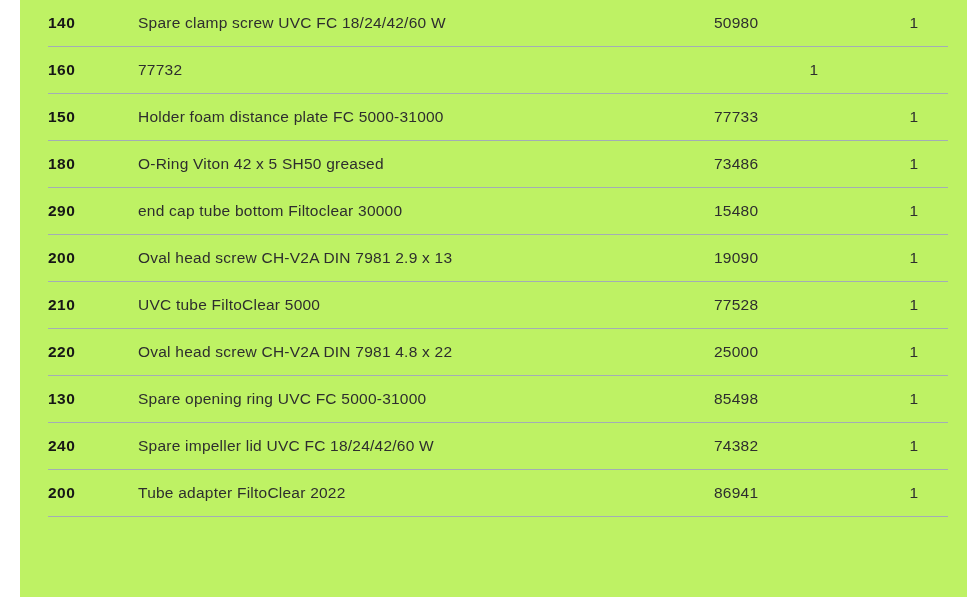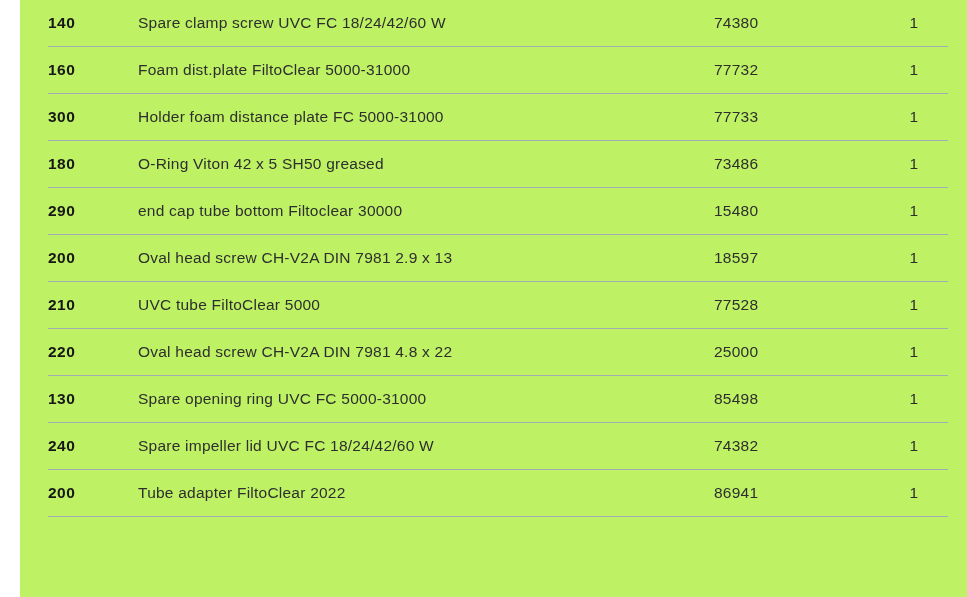--- a/index.html
+++ b/index.html
@@ -53,33 +53,32 @@
   }
 </style>
 </head>
 <body>
 
 <div class="page">
   <div class="parts-table" id="parts-table">
   <div class="row">
     <div class="cell pos">140</div>
     <div class="cell desc">Spare clamp screw UVC FC 18/24/42/60 W</div>
-    <div class="cell part">74380</div>
+    <div class="cell part">50980</div>
     <div class="cell qty">1</div>
   </div>
 
   <div class="row">
     <div class="cell pos">160</div>
-    <div class="cell desc">Foam dist.plate FiltoClear 5000-31000</div>
     <div class="cell part">77732</div>
     <div class="cell qty">1</div>
   </div>
 
   <div class="row">
-    <div class="cell pos">300</div>
+    <div class="cell pos">150</div>
     <div class="cell desc">Holder foam distance plate FC 5000-31000</div>
     <div class="cell part">77733</div>
     <div class="cell qty">1</div>
   </div>
 
   <div class="row">
     <div class="cell pos">180</div>
     <div class="cell desc">O-Ring Viton 42 x 5 SH50 greased</div>
     <div class="cell part">73486</div>
     <div class="cell qty">1</div>
@@ -88,21 +87,21 @@
   <div class="row">
     <div class="cell pos">290</div>
     <div class="cell desc">end cap tube bottom Filtoclear 30000</div>
     <div class="cell part">15480</div>
     <div class="cell qty">1</div>
   </div>
 
   <div class="row">
     <div class="cell pos">200</div>
     <div class="cell desc">Oval head screw CH-V2A DIN 7981 2.9 x 13</div>
-    <div class="cell part">18597</div>
+    <div class="cell part">19090</div>
     <div class="cell qty">1</div>
   </div>
 
   <div class="row">
     <div class="cell pos">210</div>
     <div class="cell desc">UVC tube FiltoClear 5000</div>
     <div class="cell part">77528</div>
     <div class="cell qty">1</div>
   </div>
 

